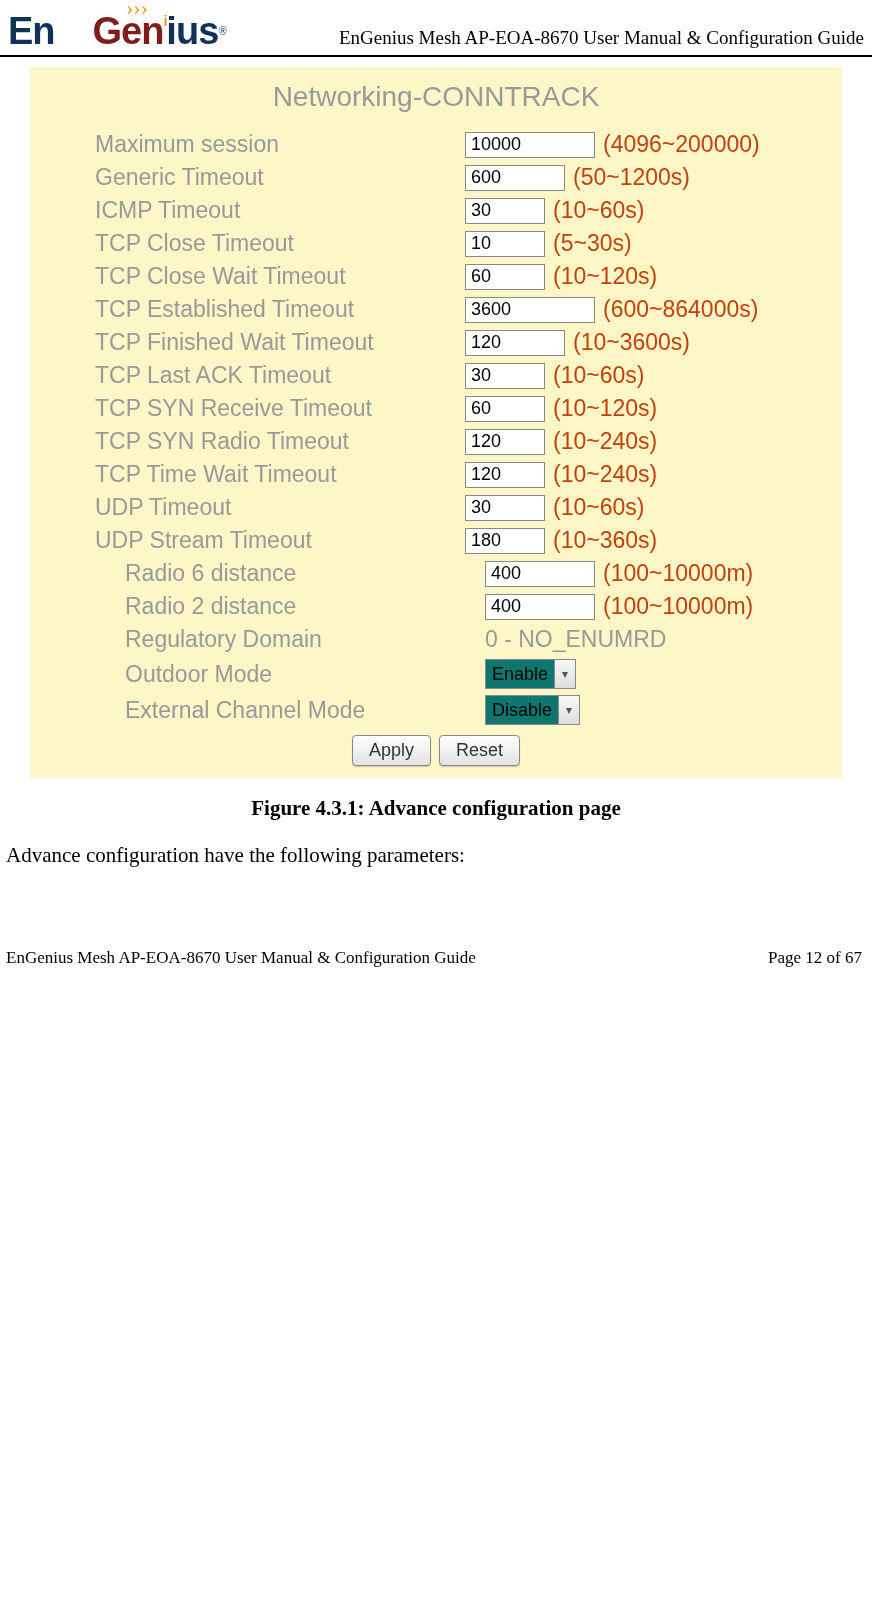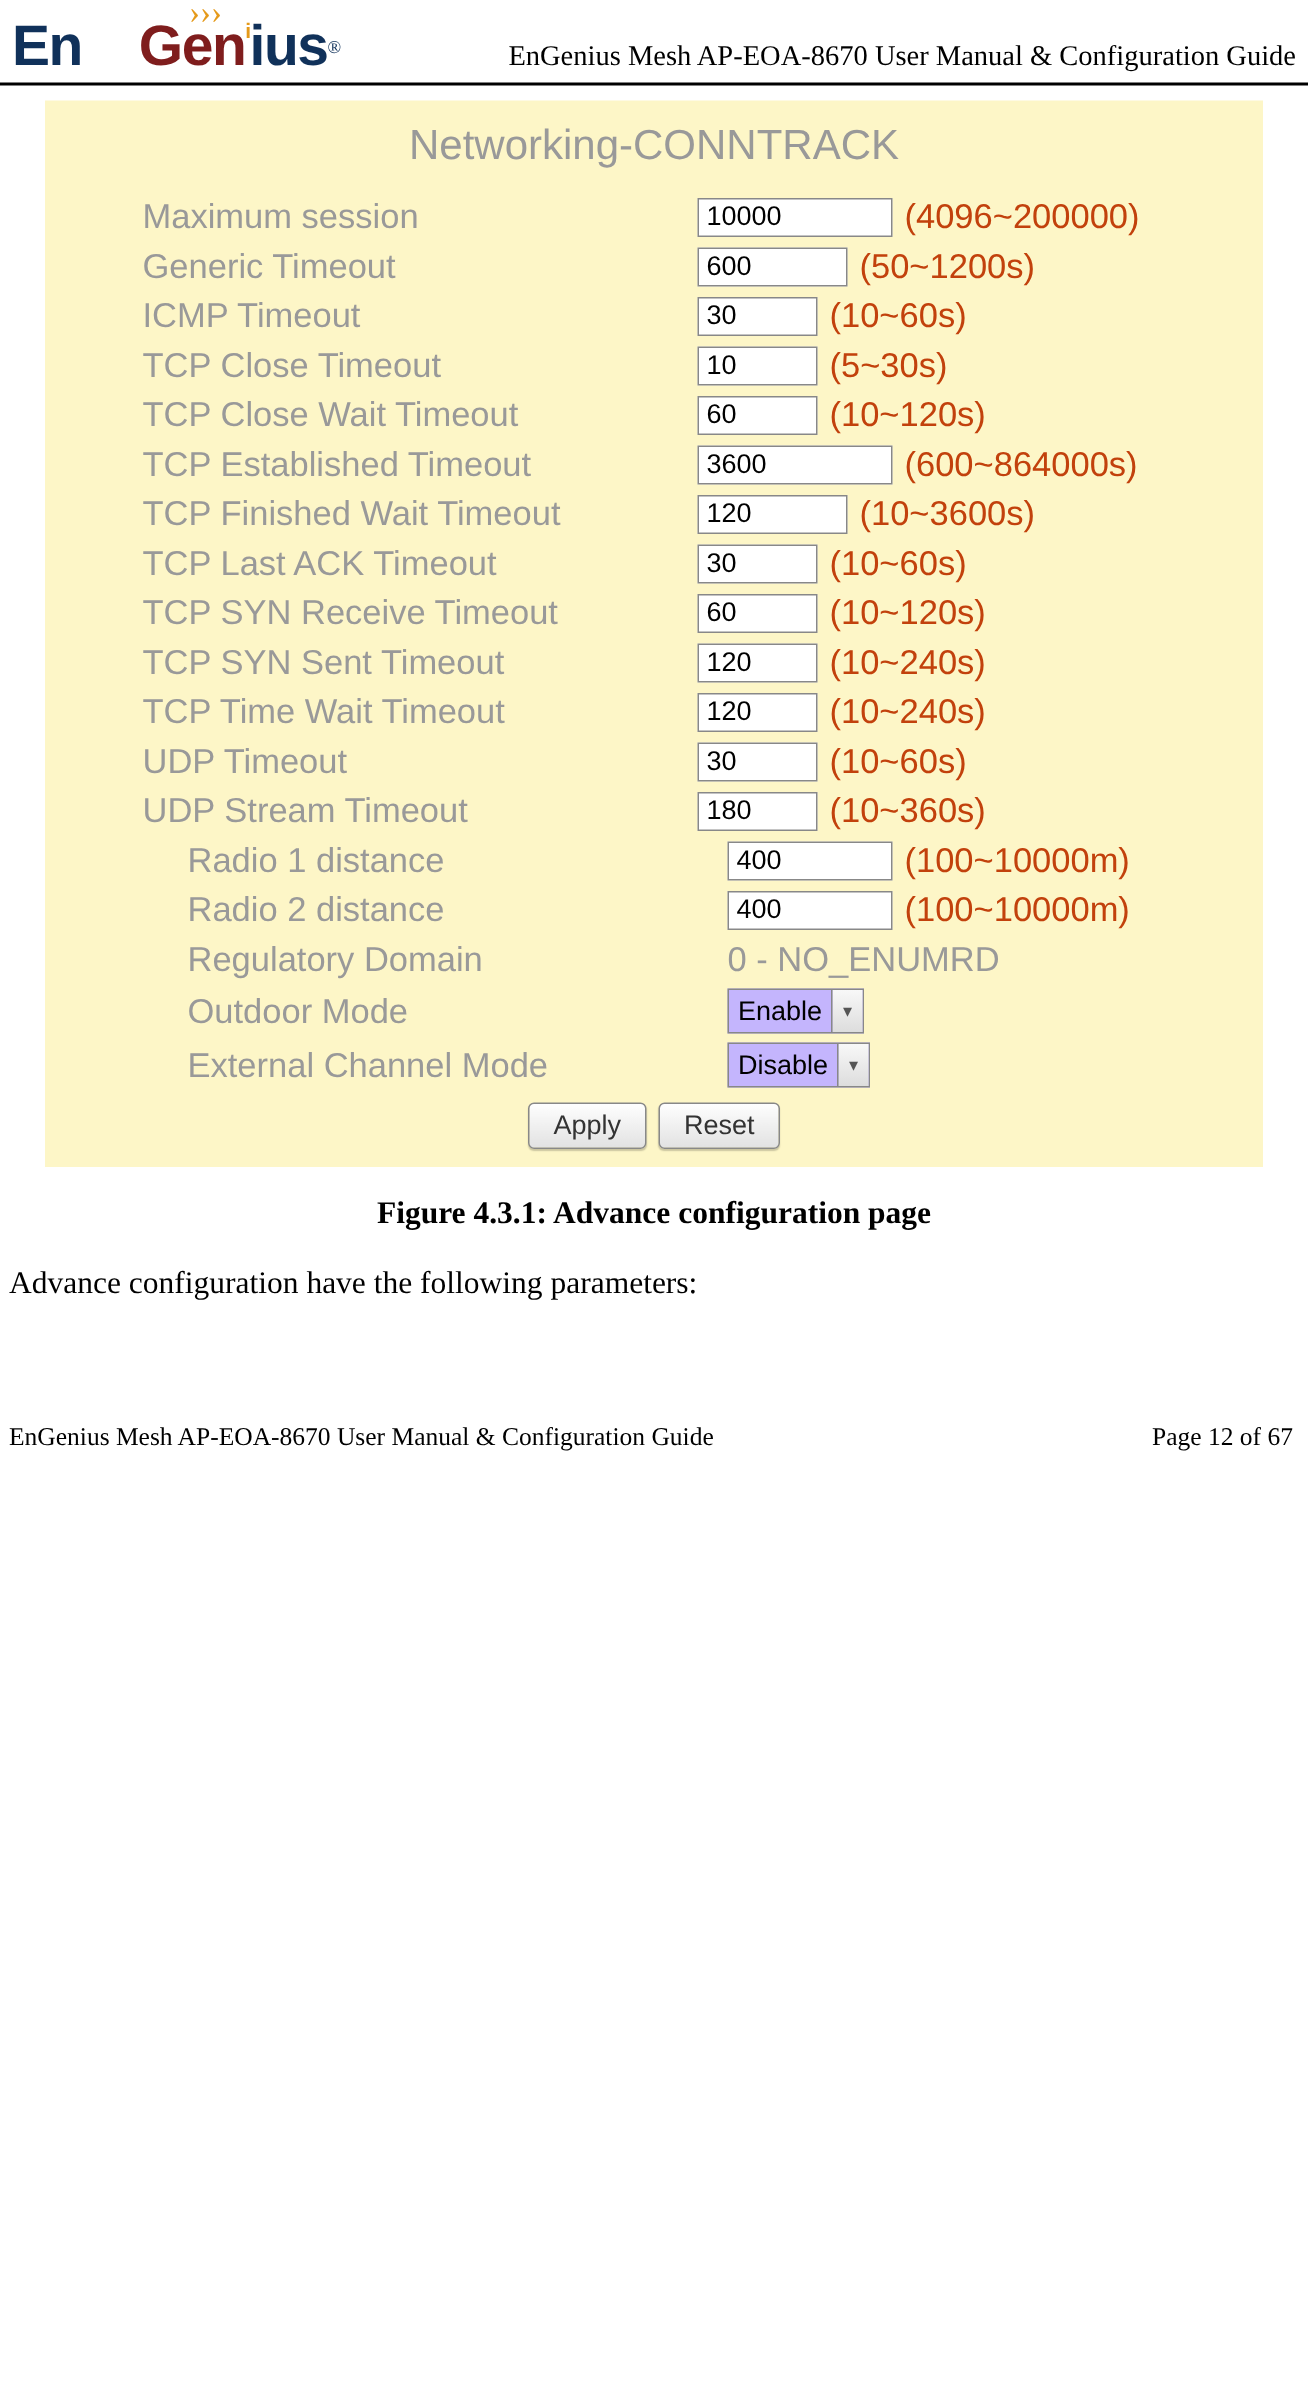--- a/index.html
+++ b/index.html
@@ -16,21 +16,21 @@
 .panel { background: #fdf6c7; margin: 10px 30px 0 30px; padding: 8px 8px 8px 8px; }
 .section-title { text-align: center; font-family: Verdana, Arial, sans-serif; font-size: 28px; color: #999; margin: 6px 0 18px 0; }
 
 .row { display: flex; align-items: center; margin: 6px 0; padding: 0 10px; }
 .row-label { font-family: Verdana, Arial, sans-serif; font-size: 23px; color: #999; width: 370px; flex-shrink: 0; margin-left: 47px; }
 .row-label.indent { padding-left: 30px; width: 360px; }
 .row input[type="text"] { font-family: Arial, sans-serif; font-size: 18px; border: 1px solid #888; height: 26px; padding: 2px 5px; box-sizing: border-box; }
 .row-range { font-family: Verdana, Arial, sans-serif; font-size: 23px; color: #c2410c; margin-left: 8px; white-space: nowrap; }
 .row-value-text { font-family: Verdana, Arial, sans-serif; font-size: 23px; color: #999; text-align: center; }
 
-.dropdown { display: inline-flex; align-items: center; background: #c4b5fd; border: 1px solid #888; height: 28px; font-family: Arial, sans-serif; font-size: 18px; }
+.dropdown { display: inline-flex; align-items: center; background: #0f766e; border: 1px solid #888; height: 28px; font-family: Arial, sans-serif; font-size: 18px; }
 .dropdown span { padding: 0 6px; }
 .dropdown .dd-btn { border-left: 1px solid #888; background: linear-gradient(#f8f8f8, #ddd); width: 20px; height: 100%; display: flex; align-items: center; justify-content: center; color: #555; font-size: 12px; }
 
 .country-input { font-family: Arial, sans-serif; font-size: 18px; border: 1px solid #888; padding: 4px 6px; width: 260px; height: 30px; box-sizing: border-box; background: #fff; }
 
 .btnrow { text-align: center; margin: 10px 0 4px 0; }
 .btn { display: inline-block; background: linear-gradient(#fefefe, #e2e2e2); border: 1px solid #888; border-radius: 4px; padding: 4px 16px; font-family: Arial, sans-serif; font-size: 18px; color: #333; margin: 0 2px; cursor: pointer; box-shadow: 0 1px 1px rgba(0,0,0,0.2); }
 
 .caption { text-align: center; font-family: "Times New Roman", serif; font-size: 21px; font-weight: bold; margin: 18px 0 22px 0; }
 .body-text { font-family: "Times New Roman", serif; font-size: 21px; margin: 0 10px 80px 6px; }
@@ -95,21 +95,21 @@
           <div class="row-label">TCP Last ACK Timeout</div>
           <input type="text" value="30" style="width: 80px;">
           <div class="row-range">(10~60s)</div>
         </div>
         <div class="row">
           <div class="row-label">TCP SYN Receive Timeout</div>
           <input type="text" value="60" style="width: 80px;">
           <div class="row-range">(10~120s)</div>
         </div>
         <div class="row">
-          <div class="row-label">TCP SYN Sent Timeout</div>
+          <div class="row-label">TCP SYN Radio Timeout</div>
           <input type="text" value="120" style="width: 80px;">
           <div class="row-range">(10~240s)</div>
         </div>
         <div class="row">
           <div class="row-label">TCP Time Wait Timeout</div>
           <input type="text" value="120" style="width: 80px;">
           <div class="row-range">(10~240s)</div>
         </div>
         <div class="row">
           <div class="row-label">UDP Timeout</div>
@@ -118,21 +118,21 @@
         </div>
         <div class="row">
           <div class="row-label">UDP Stream Timeout</div>
           <input type="text" value="180" style="width: 80px;">
           <div class="row-range">(10~360s)</div>
         </div>
       </div>
 
 
     <div class="row">
-      <div class="row-label indent">Radio 1 distance</div>
+      <div class="row-label indent">Radio 6 distance</div>
       <input type="text" style="width: 110px;" value="400">
       <div class="row-range">(100~10000m)</div>
     </div>
     <div class="row">
       <div class="row-label indent">Radio 2 distance</div>
       <input type="text" style="width: 110px;" value="400">
       <div class="row-range">(100~10000m)</div>
     </div>
     <div class="row">
       <div class="row-label indent">Regulatory Domain</div>

